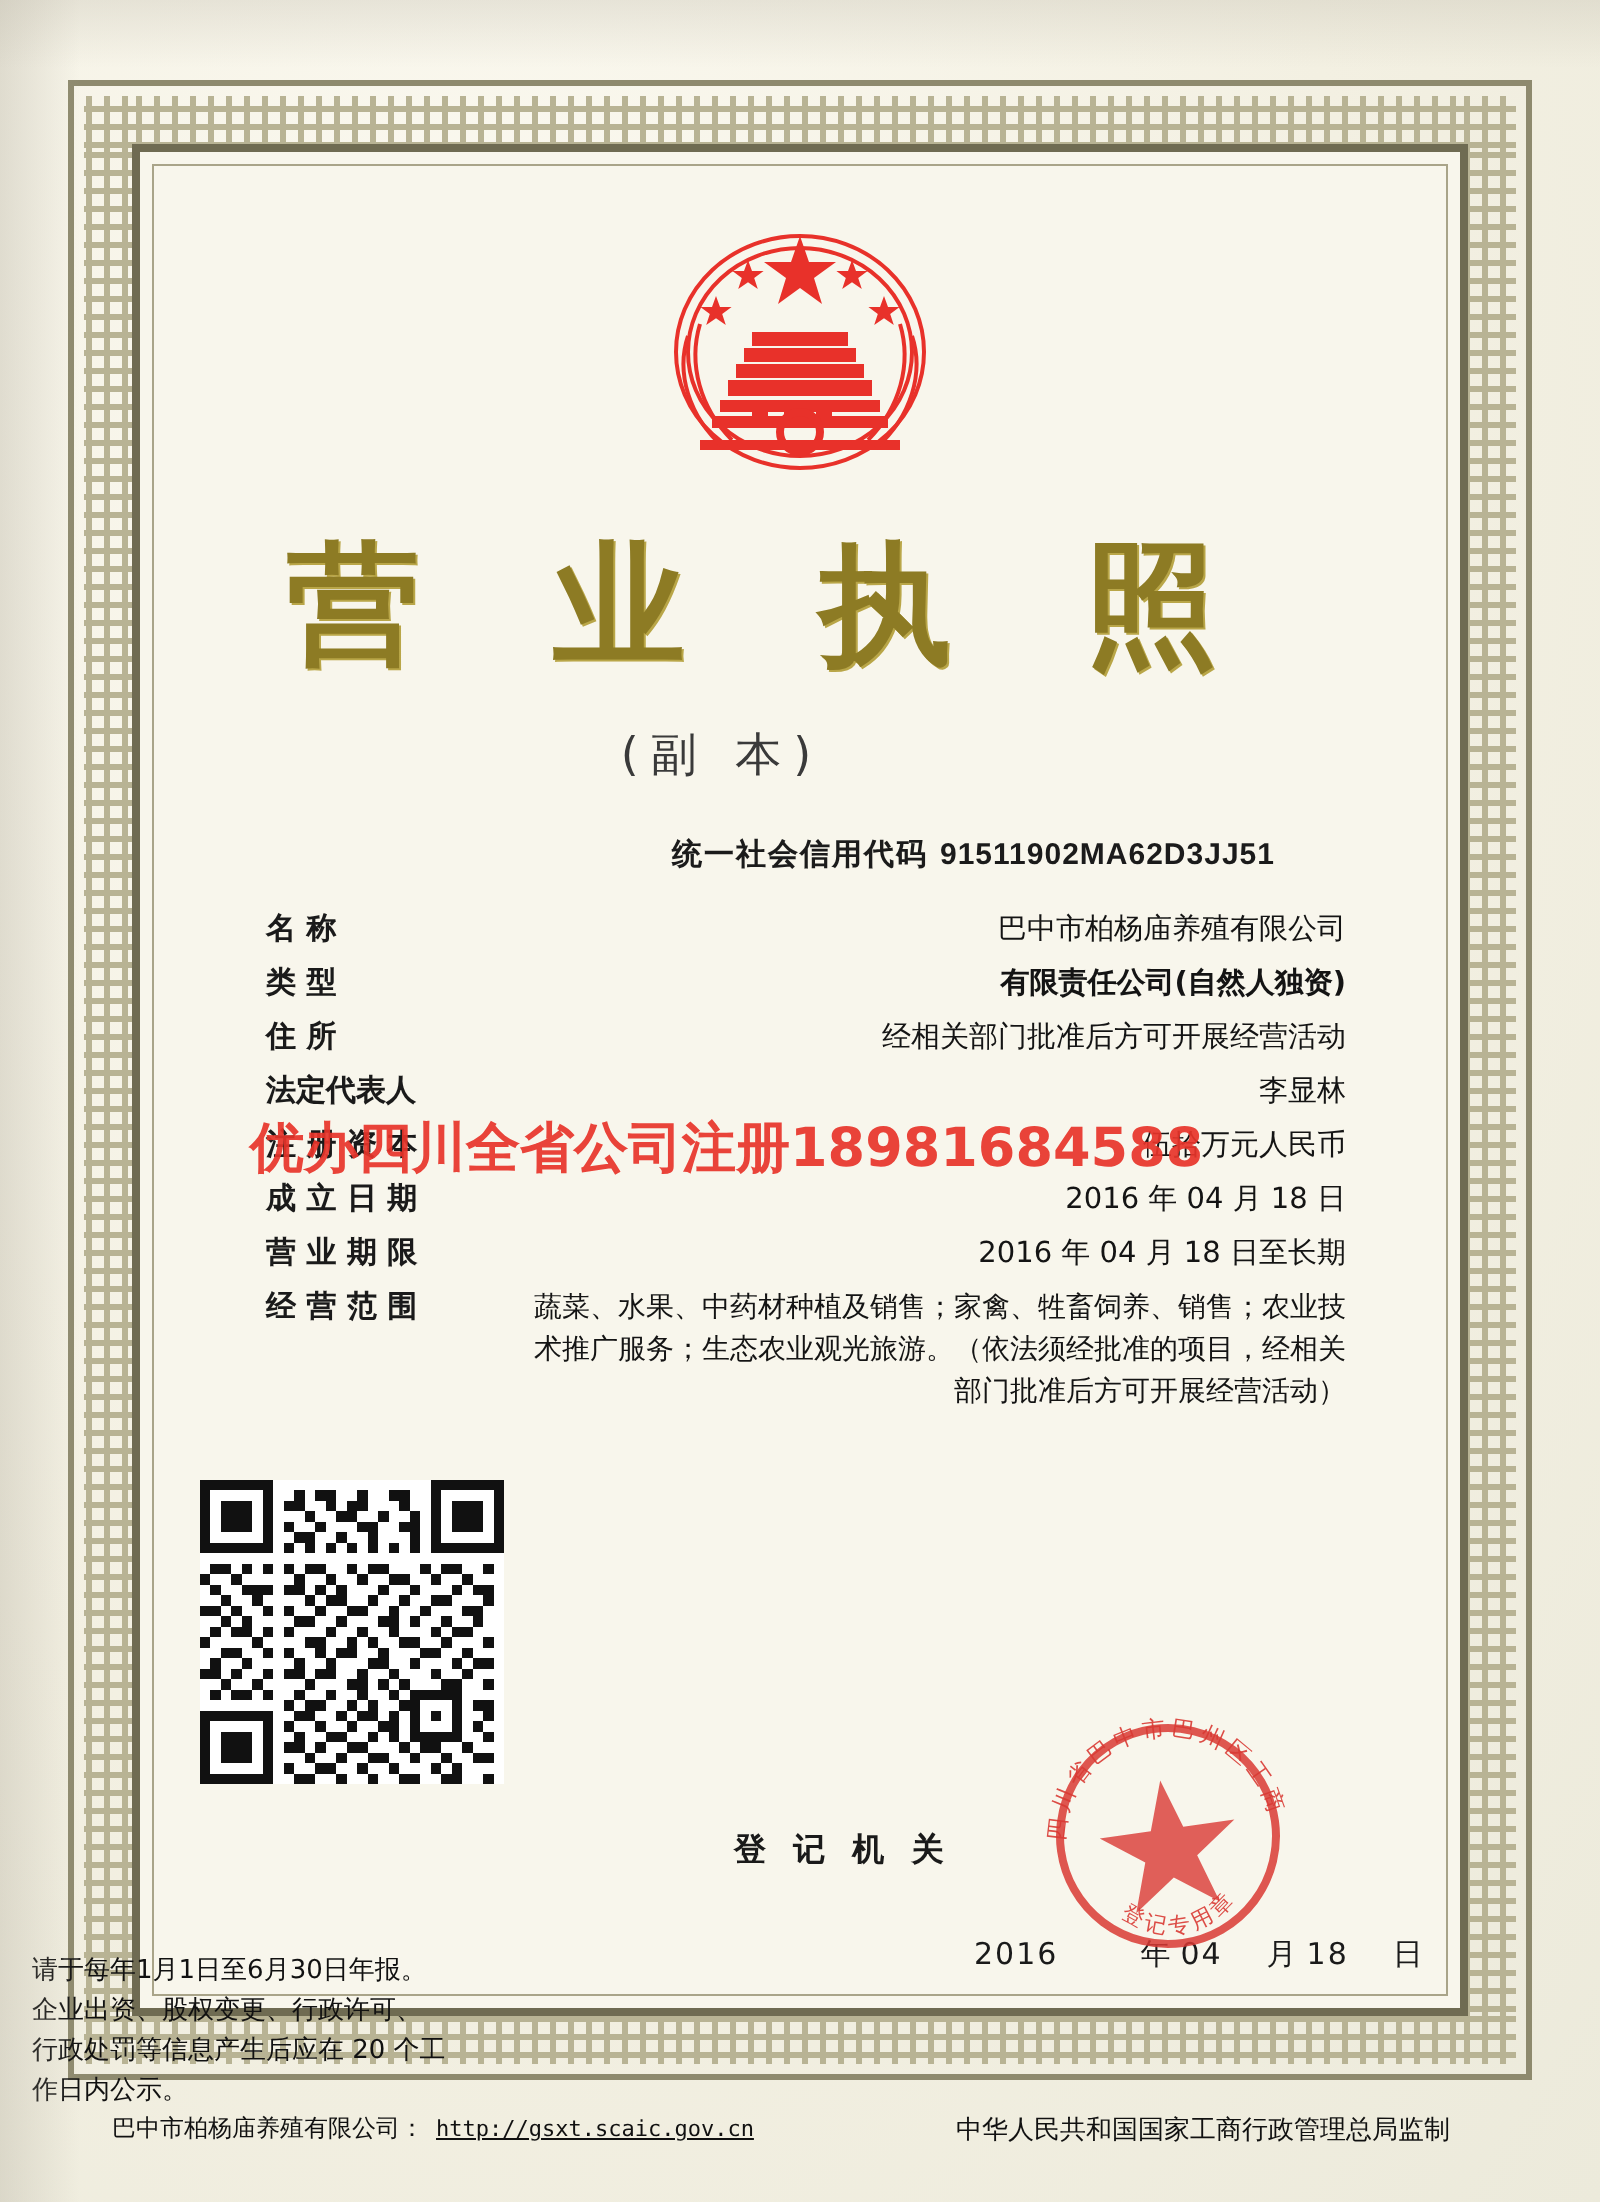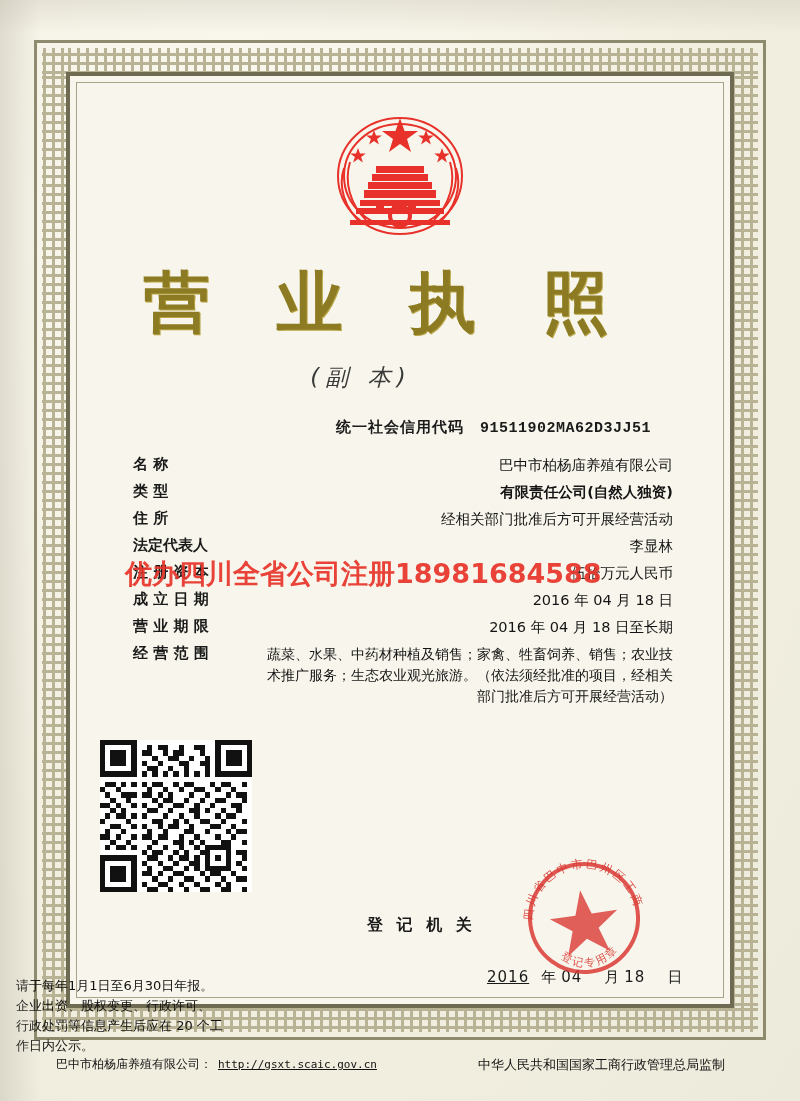--- a/index.html
+++ b/index.html
@@ -91,38 +91,37 @@
   .sub-title {
     position: absolute;
     left: 0; top: 362px;
     width: 716px;
     text-align: center;
     font-family: "DejaVu Sans", "Liberation Sans", sans-serif;
     font-size: 23px;
     letter-spacing: 6px;
     text-indent: 6px;
     color: #3a3a3a;
-    font-style: italic;
   }
 
   
   .credit-line {
     position: absolute;
     left: 336px; top: 418px;
     font-family: "DejaVu Sans", "Liberation Sans", sans-serif;
     font-size: 15px;
     color: #1b1b1b;
     font-weight: bold;
     letter-spacing: 1px;
     white-space: nowrap;
   }
   .credit-line .code {
-    font-family: Liberation Mono, monospace;
+    font-family: Liberation Sans, sans-serif;
     letter-spacing: 0.5px;
-    margin-left: 16px;
+    margin-left: 6px;
   }
 
   
   .fields {
     position: absolute;
     left: 133px; top: 455px;
     width: 540px;
   }
   .row {
     display: flex;
@@ -186,21 +185,21 @@
     color: #1a1a1a;
   }
   .date-line {
     position: absolute;
     left: 487px; top: 968px;
     font-family: "DejaVu Sans", "Liberation Sans", sans-serif;
     font-size: 15px;
     color: #1a1a1a;
     letter-spacing: 1px;
   }
-  .date-line .y { margin-right: 12px; text-decoration: underline; }
+  .date-line .y { margin-right: 41px; }
   .date-line .ch { margin: 0 22px 0 4px; }
   .seal {
     position: absolute;
     left: 514px; top: 848px;
     width: 140px; height: 140px;
     transform: rotate(-8deg);
   }
 
   
   .notes {

